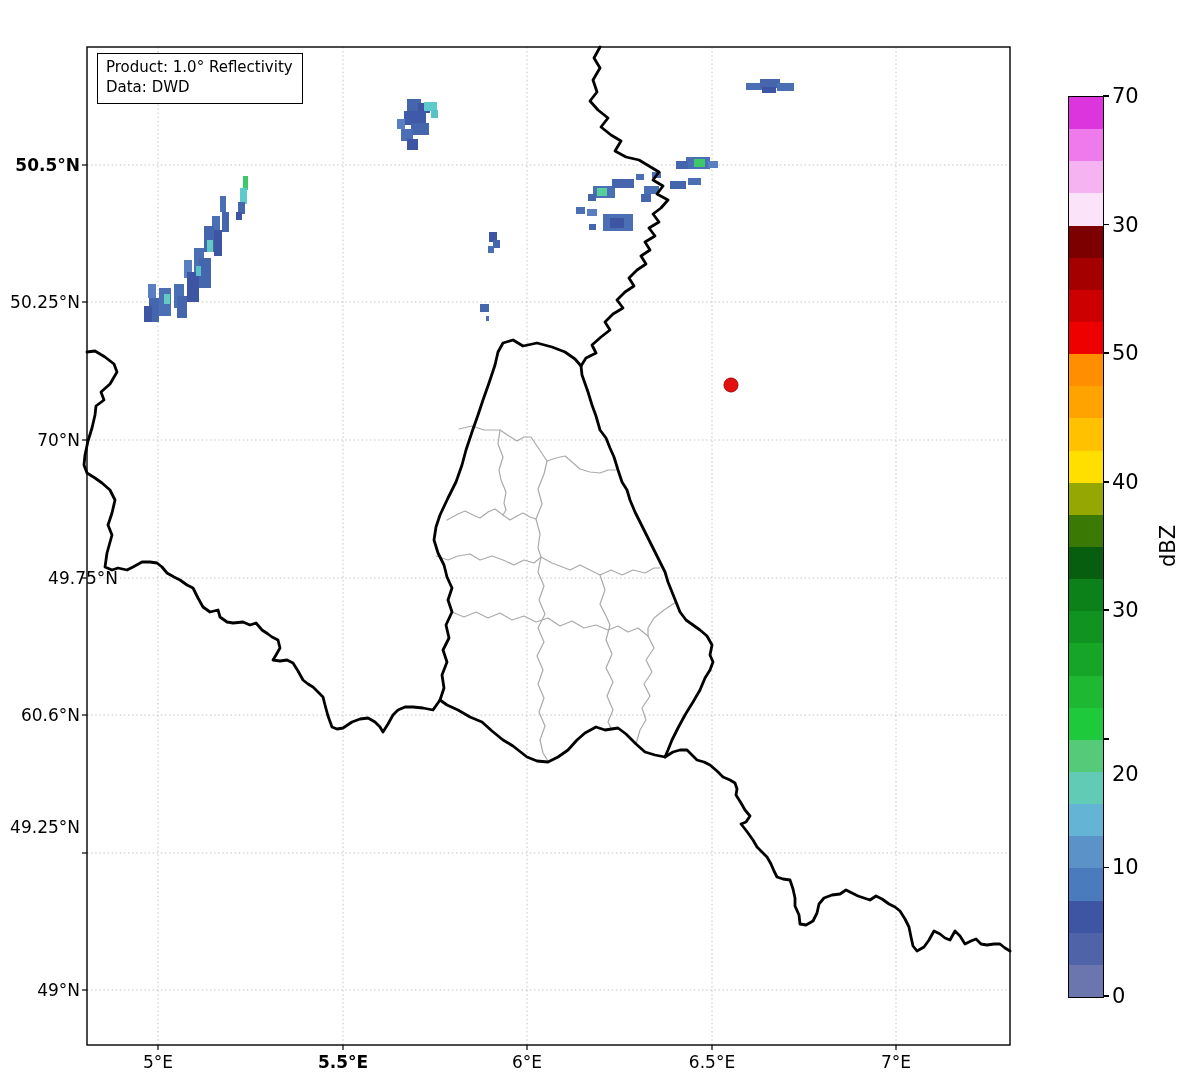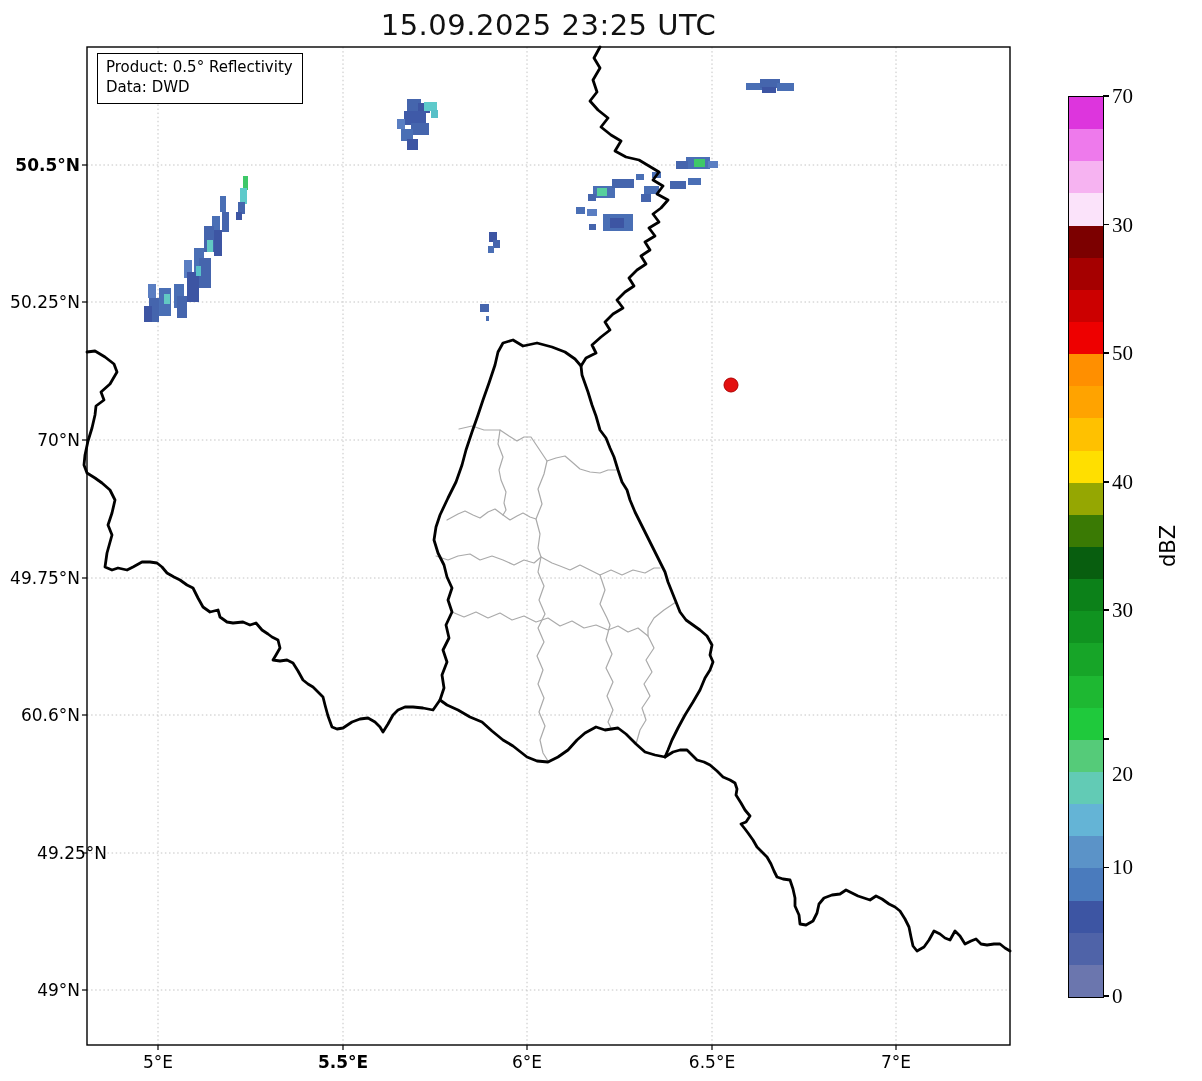--- a/index.html
+++ b/index.html
@@ -35,34 +35,33 @@
   #colorbar{
     position:absolute;left:1068px;top:96px;width:34px;height:900px;
     border:1.2px solid #000;box-sizing:content-box;
     display:flex;flex-direction:column;
   }
   .cb-seg{flex:1 1 auto;}
   .cb-tickmark{
     position:absolute;left:1103px;width:6px;height:1.6px;background:#000;
   }
   .cb-ticklabel{
-    position:absolute;left:1112px;font-size:21px;line-height:24px;color:#000;font-family:Liberation Serif, serif;
+    position:absolute;left:1112px;font-size:21px;line-height:24px;color:#000;
   }
   #cb-axis-label{
     position:absolute;left:1128px;top:533px;width:80px;height:26px;
     display:flex;align-items:center;justify-content:center;
     font-size:21px;transform:rotate(-90deg);
   }
 </style>
 </head>
 <body>
 
 <div id="figure">
 
-  <div id="title">15.09.2025 23:25 UTC</div>
 
   <svg id="map-svg" width="1202" height="1081" viewBox="0 0 1202 1081" xmlns="http://www.w3.org/2000/svg">
 
     <g id="grid-layer" stroke="#c4c4c4" stroke-width="1" stroke-dasharray="1.5 2.6" fill="none">
         <line x1="158" y1="47" x2="158" y2="1045"></line>
         <line x1="343" y1="47" x2="343" y2="1045"></line>
         <line x1="527" y1="47" x2="527" y2="1045"></line>
         <line x1="712" y1="47" x2="712" y2="1045"></line>
         <line x1="896" y1="47" x2="896" y2="1045"></line>
         <line x1="87" y1="165" x2="1010" y2="165"></line>
@@ -169,31 +168,31 @@
         <line x1="82" y1="578" x2="87" y2="578"></line>
         <line x1="82" y1="715" x2="87" y2="715"></line>
         <line x1="82" y1="853" x2="87" y2="853"></line>
         <line x1="82" y1="990" x2="87" y2="990"></line>
       </g>
 
     <rect x="87" y="47" width="923" height="998" fill="none" stroke="#000000" stroke-width="1.4"></rect>
   </svg>
 
   <div id="product-box">
-    <div>Product: 0.5° Reflectivity</div>
+    <div>Product: 1.0° Reflectivity</div>
     <div>Data: DWD</div>
   </div>
 
   <div id="ylabels">
       <div class="ytick" style="top: 154px; font-weight: bold;">50.5°N</div>
       <div class="ytick" style="top: 291px;">50.25°N</div>
       <div class="ytick" style="top: 429px;">70°N</div>
-      <div class="ytick" style="top: 567px;">49.75°N</div>
+      <div class="ytick" style="top: 567px; margin-left: 38px;">49.75°N</div>
       <div class="ytick" style="top: 704px;">60.6°N</div>
-      <div class="ytick" style="top: 842px; padding-left: 27px;">49.25°N</div>
+      <div class="ytick" style="top: 816px;">49.25°N</div>
       <div class="ytick" style="top: 979px;">49°N</div>
     </div>
   <div id="xlabels">
       <div class="xtick" style="left: 113px; top: 1051px;">5°E</div>
       <div class="xtick" style="left: 298px; top: 1051px; font-weight: bold;">5.5°E</div>
       <div class="xtick" style="left: 482px; top: 1051px;">6°E</div>
       <div class="xtick" style="left: 667px; top: 1051px;">6.5°E</div>
       <div class="xtick" style="left: 851px; top: 1051px;">7°E</div>
     </div>
 

